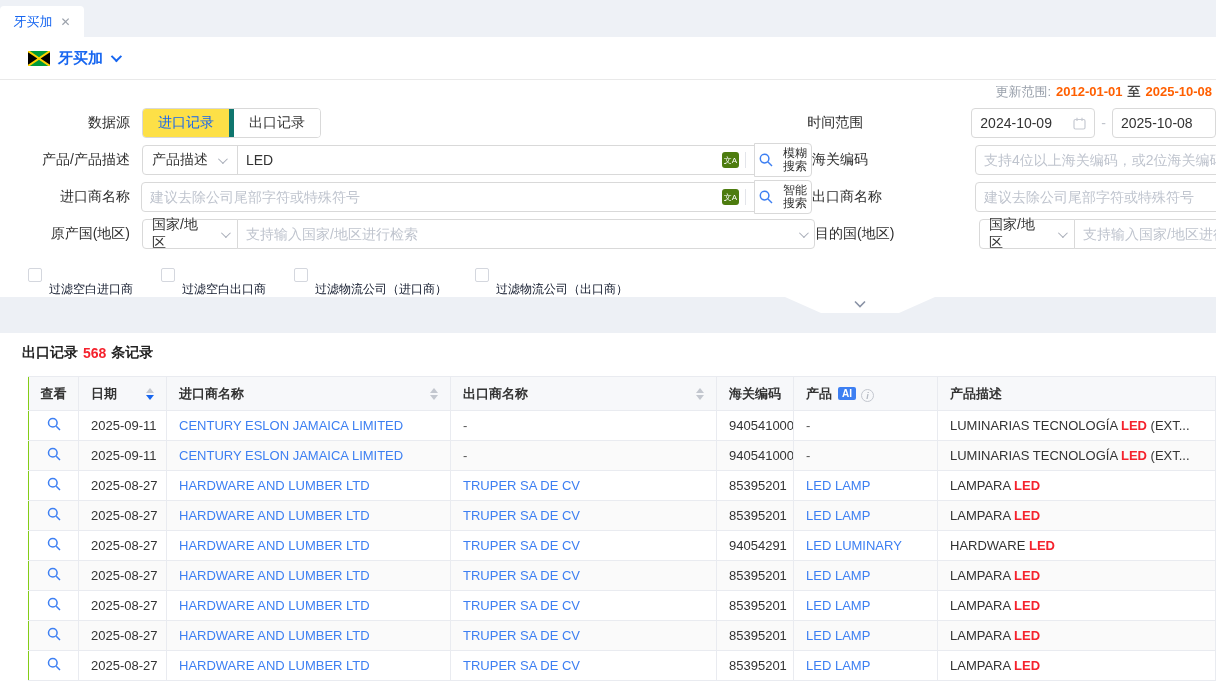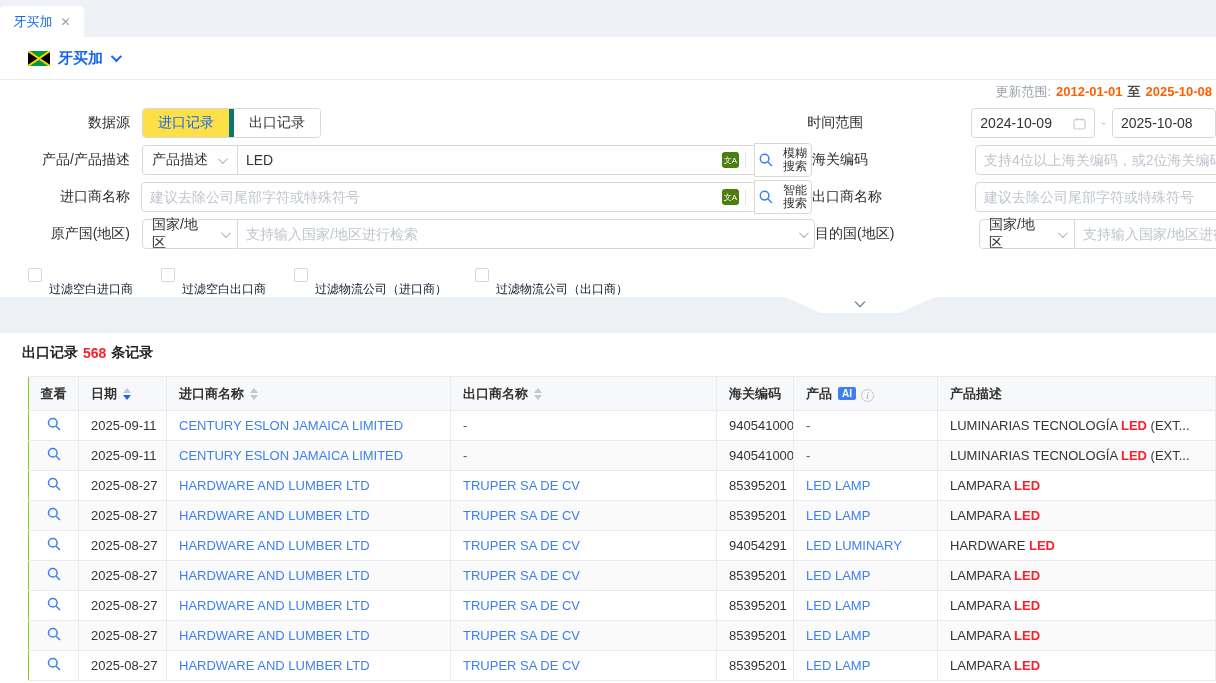--- a/index.html
+++ b/index.html
@@ -69,21 +69,21 @@
   .results { background:#fff; padding-top:9px; }
   .summary { margin-left:22px; font-weight:bold; font-size:14px; color:#222; height:22px; display:flex; align-items:center; gap:5px; }
   .summary .count { color:#f5222d; }
 
   .tablewrap { margin-left:28px; margin-top:12px; }
   table { border-collapse:collapse; table-layout:fixed; width:1188px; font-size:13px; }
   th, td { border-bottom:1px solid #e9ebf0; border-right:1px solid #e9ebf0; padding:0 12px; height:30px; text-align:left; white-space:nowrap; overflow:hidden; }
   th { background:#f7f8fa; height:34px; font-weight:bold; color:#333; font-size:13px; border-top:1px solid #e9ebf0; }
   th:first-child, td:first-child { border-left:1px solid #84cc16; text-align:center; padding:0; }
   tbody tr:nth-child(even) td { background:#fafafa; }
-  .th-flex { display:flex; align-items:center; }
+  .th-flex { display:flex; align-items:center; justify-content:space-between; }
   .sorter { display:inline-flex; flex-direction:column; gap:2px; margin-left:6px; cursor:pointer; }
   .car-up { width:0; height:0; border-left:4px solid transparent; border-right:4px solid transparent; border-bottom:5px solid #c3c7cf; }
   .car-dn { width:0; height:0; border-left:4px solid transparent; border-right:4px solid transparent; border-top:5px solid #c3c7cf; }
   .car-dn.active { border-top-color:#1766f0; }
   .ai-badge { display:inline-block; background:#3d7ff2; color:#fff; font-size:10px; font-weight:bold; border-radius:2px; padding:1px 4px; margin-left:6px; vertical-align:1px; }
   .info-ic { display:inline-flex; width:13px; height:13px; border:1px solid #c3c7cf; border-radius:50%; color:#b6bbc4; font-size:9px; align-items:center; justify-content:center; margin-left:5px; vertical-align:-1px; font-style:italic; }
   .link { color:#3d7ff2; cursor:pointer; }
   .link.plain { color:#555; cursor:default; }
   .hl { color:#f5222d; font-weight:bold; }
   .view-ic { cursor:pointer; display:inline-flex; }

